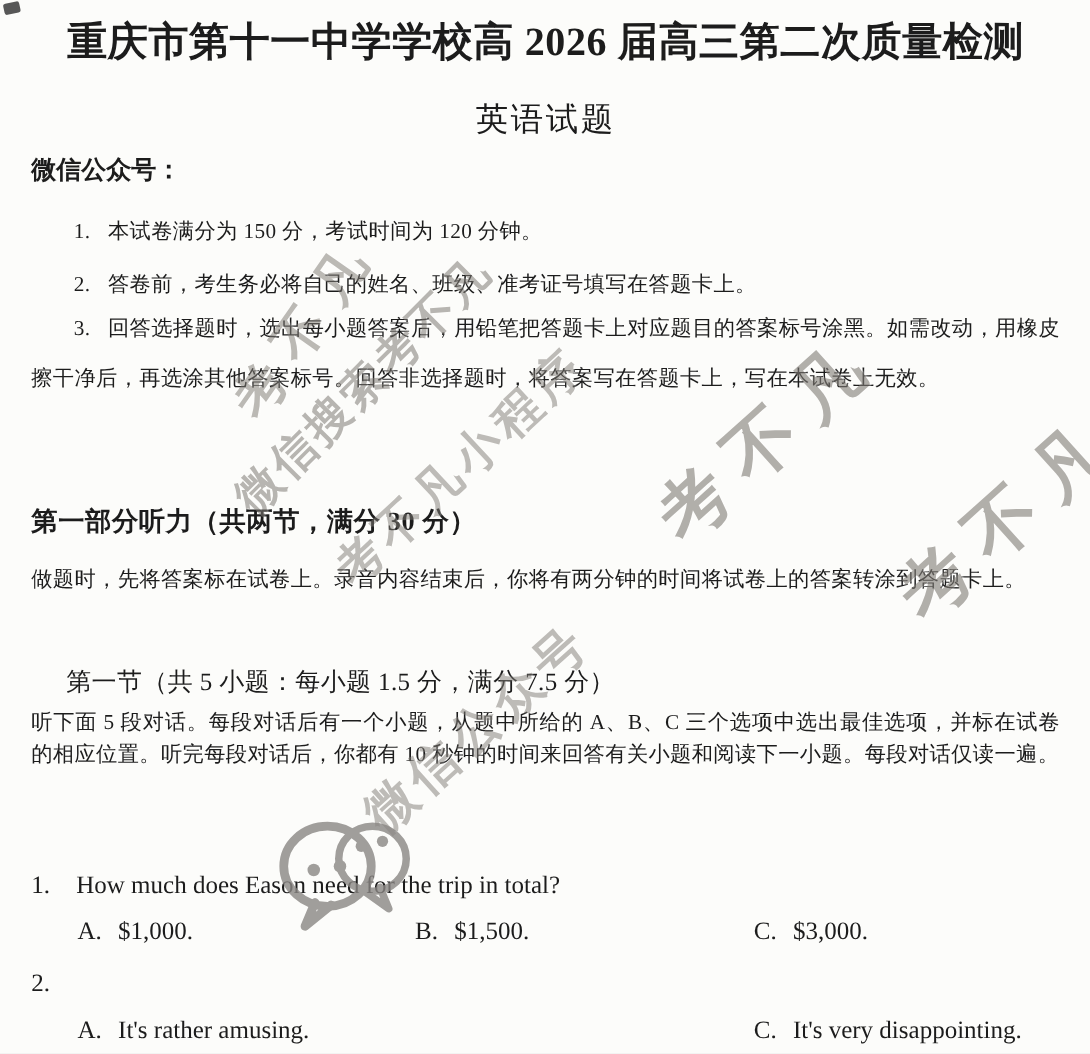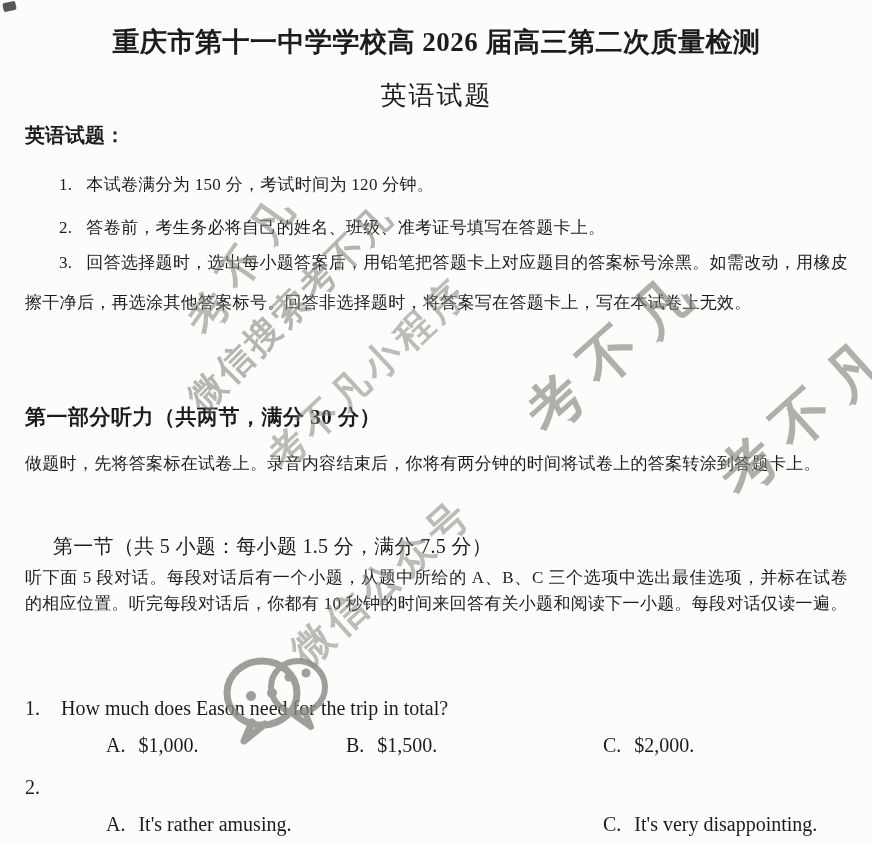--- a/index.html
+++ b/index.html
@@ -3,38 +3,38 @@
 <meta charset="utf-8">
 <style>
   html,body{margin:0;padding:0;background:#e8e8e8;}
   .page{
     position:relative;width:872px;height:843px;margin:0 auto;
     background:#fcfcfa;overflow:hidden;
     font-family:"Liberation Serif","DejaVu Serif",serif;color:#1c1c1c;
   }
   .block{position:absolute;left:25px;right:24px;}
   .center{text-align:center;}
-  .doc-title{top:24px;font-size:27px;font-weight:700;letter-spacing:.5px;}
+  .doc-title{top:12px;font-size:32px;font-weight:700;letter-spacing:.5px;}
   .doc-subtitle{top:78px;font-size:26px;font-weight:400;letter-spacing:2px;}
   .notice-heading{top:122px;font-size:20px;font-weight:700;}
   .cjk-par{font-size:17px;line-height:40px;text-align:justify;letter-spacing:.3px;}
   .indent{text-indent:2em;}
   .num-gap{display:inline-block;width:14px;}
   .item1{top:165px;} .item2{top:208px;} .item3{top:243px;} .item4{top:366px;}
   .part-heading{top:403px;font-size:21px;font-weight:700;letter-spacing:.5px;}
   .intro{top:443px;line-height:41px;}
   .sec-heading{top:526px;font-size:20px;margin-left:28px;}
   .instructions{top:565px;line-height:26px;}
   .question{font-size:20px;line-height:28px;padding-left:36px;}
   .q1{top:694px;} .q2{top:773px;}
   .q-num{position:absolute;left:0;top:0;}
   .options-row{position:absolute;left:25px;right:0;height:30px;font-size:20px;}
   .opts1{top:734px;} .opts2{top:813px;}
   .opt{position:absolute;top:0;white-space:nowrap;}
-  .opt-a{left:37px;margin-left:44px;} .opt-b{left:321px;} .opt-c{left:578px;}
+  .opt-a{left:37px;} .opt-b{left:307px;} .opt-c{left:578px;}
   .opt-label{margin-right:13px;}
   
   .wm-layer{position:absolute;inset:0;pointer-events:none;z-index:3;}
   .wm{
     position:absolute;white-space:nowrap;font-weight:700;
     font-family:"Liberation Sans","DejaVu Sans",sans-serif;
     color:#807c76;transform-origin:0 50%;
     text-shadow:1px 1px 1px rgba(255,255,255,.6);
   }
   .wm1{left:196px;top:302px;font-size:42px;letter-spacing:14px;transform:rotate(-55deg);opacity:.52;}
@@ -52,42 +52,42 @@
 </head>
 <body>
 
 <div class="page">
 
   <div class="corner-mark"></div>
 
   <div class="block center doc-title">重庆市第十一中学学校高 2026 届高三第二次质量检测</div>
   <div class="block center doc-subtitle">英语试题</div>
 
-  <div class="block notice-heading">英语试题：</div>
+  <div class="block notice-heading">微信公众号：</div>
 
   <div class="block cjk-par indent item1"><span>1.</span><span class="num-gap"></span><span>本试卷满分为 150 分，考试时间为 120 分钟。</span></div>
 
   <div class="block cjk-par indent item2"><span>2.</span><span class="num-gap"></span><span>答卷前，考生务必将自己的姓名、班级、准考证号填写在答题卡上。</span></div>
 
   <div class="block cjk-par indent item3"><span>3.</span><span class="num-gap"></span><span>回答选择题时，选出每小题答案后，用铅笔把答题卡上对应题目的答案标号涂黑。如需改动，用橡皮擦干净后，再选涂其他答案标号。回答非选择题时，将答案写在答题卡上，写在本试卷上无效。</span></div>
 
 
   <div class="block part-heading">第一部分听力（共两节，满分 30 分）</div>
   <div class="block cjk-par intro">做题时，先将答案标在试卷上。录音内容结束后，你将有两分钟的时间将试卷上的答案转涂到答题卡上。</div>
   <div class="block cjk-par sec-heading">第一节（共 5 小题：每小题 1.5 分，满分 7.5 分）</div>
   <div class="block cjk-par instructions">听下面 5 段对话。每段对话后有一个小题，从题中所给的 A、B、C 三个选项中选出最佳选项，并标在试卷的相应位置。听完每段对话后，你都有 10 秒钟的时间来回答有关小题和阅读下一小题。每段对话仅读一遍。</div>
 
   <div class="block question q1">
     <span class="q-num">1.</span>
     <span>How much does Eason need for the trip in total?</span>
   </div>
   <div class="options-row opts1">
     <span class="opt opt-a"><span class="opt-label">A.</span><span>$1,000.</span></span>
     <span class="opt opt-b"><span class="opt-label">B.</span><span>$1,500.</span></span>
-    <span class="opt opt-c"><span class="opt-label">C.</span><span>$2,000.</span></span>
+    <span class="opt opt-c"><span class="opt-label">C.</span><span>$3,000.</span></span>
   </div>
 
   <div class="block question q2">
     <span class="q-num">2.</span>
   </div>
   <div class="options-row opts2">
     <span class="opt opt-a"><span class="opt-label">A.</span><span>It's rather amusing.</span></span>
     <span class="opt opt-c"><span class="opt-label">C.</span><span>It's very disappointing.</span></span>
   </div>
 

